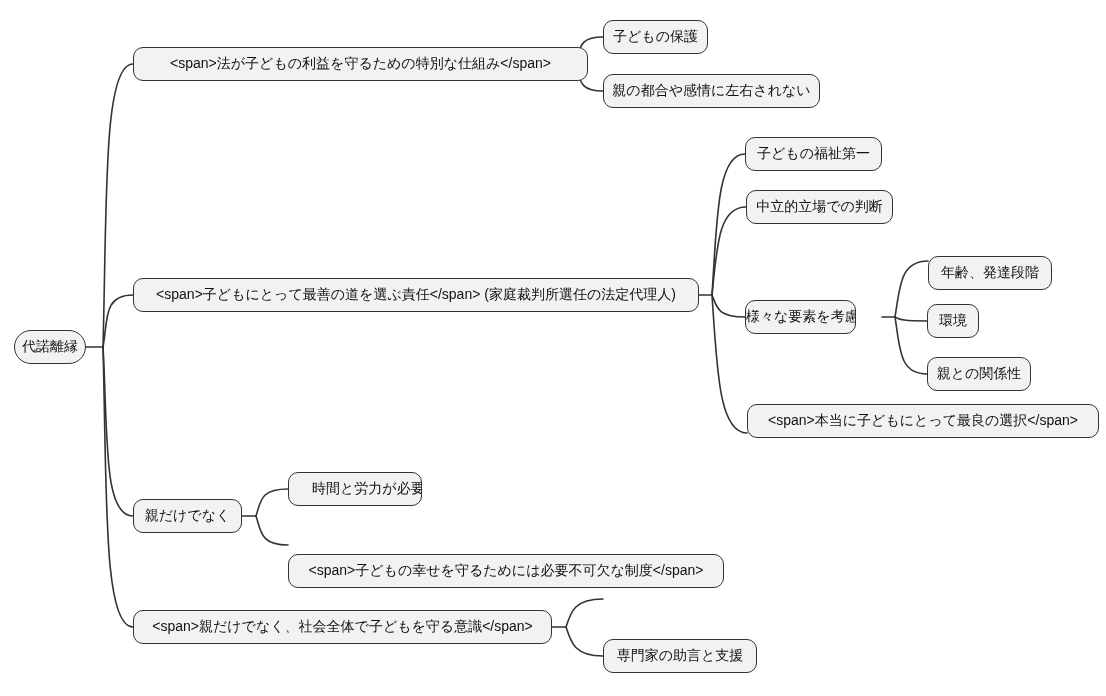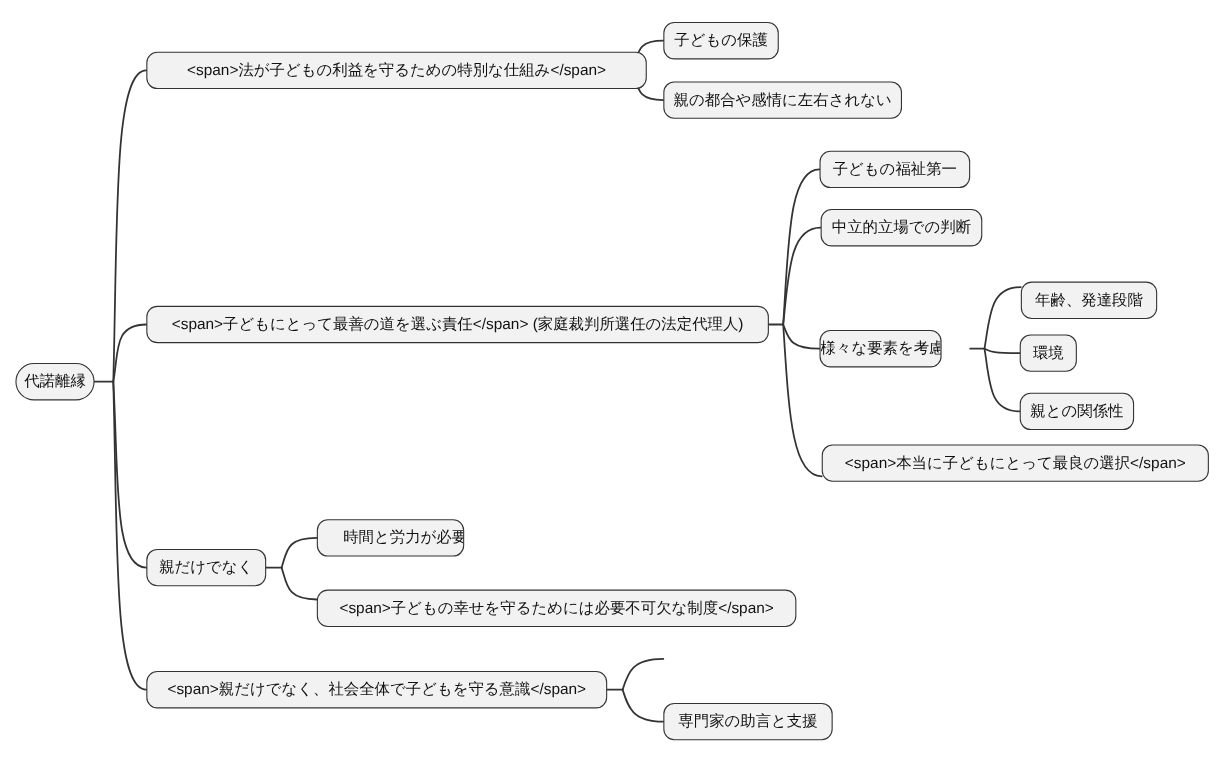--- a/index.html
+++ b/index.html
@@ -90,18 +90,18 @@
   <div class="node" style="left:745px; top:137px; width:137px;">子どもの福祉第一</div>
   <div class="node" style="left:746px; top:190px; width:147px;">中立的立場での判断</div>
   <div class="node" style="left:745px; top:300px; width:111px;">様々な要素を考慮</div>
   <div class="node" style="left:928px; top:256px; width:124px;">年齢、発達段階</div>
   <div class="node" style="left:927px; top:304px; width:52px;">環境</div>
   <div class="node" style="left:927px; top:357px; width:104px;">親との関係性</div>
   <div class="node" style="left:747px; top:404px; width:352px;">&lt;span&gt;本当に子どもにとって最良の選択&lt;/span&gt;</div>
 
   <div class="node" style="left:133px; top:499px; width:109px;">親だけでなく</div>
   <div class="node" style="left:288px; top:472px; width:134px;padding-left:23px;">時間と労力が必要</div>
-  <div class="node" style="left:288px; top:536px; width:436px;">&lt;span&gt;子どもの幸せを守るためには必要不可欠な制度&lt;/span&gt;</div>
+  <div class="node" style="left:288px; top:554px; width:436px;">&lt;span&gt;子どもの幸せを守るためには必要不可欠な制度&lt;/span&gt;</div>
 
   <div class="node" style="left:133px; top:610px; width:419px;">&lt;span&gt;親だけでなく、社会全体で子どもを守る意識&lt;/span&gt;</div>
   <div class="node" style="left:603px; top:639px; width:154px;">専門家の助言と支援</div>
 
 </div>
 
 </body></html>

